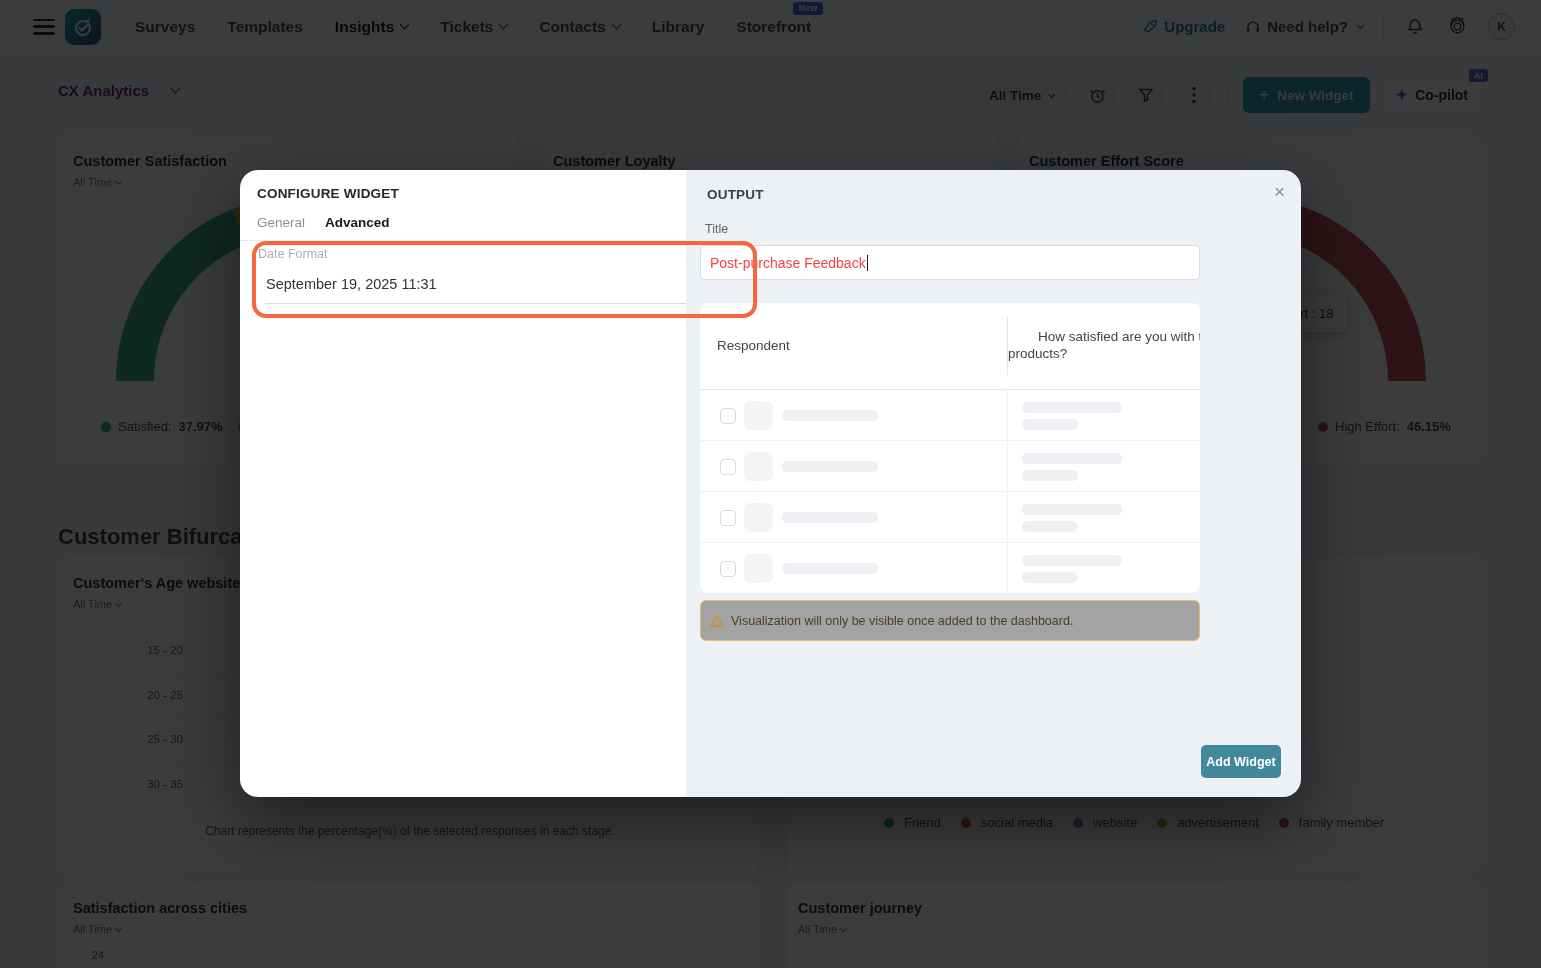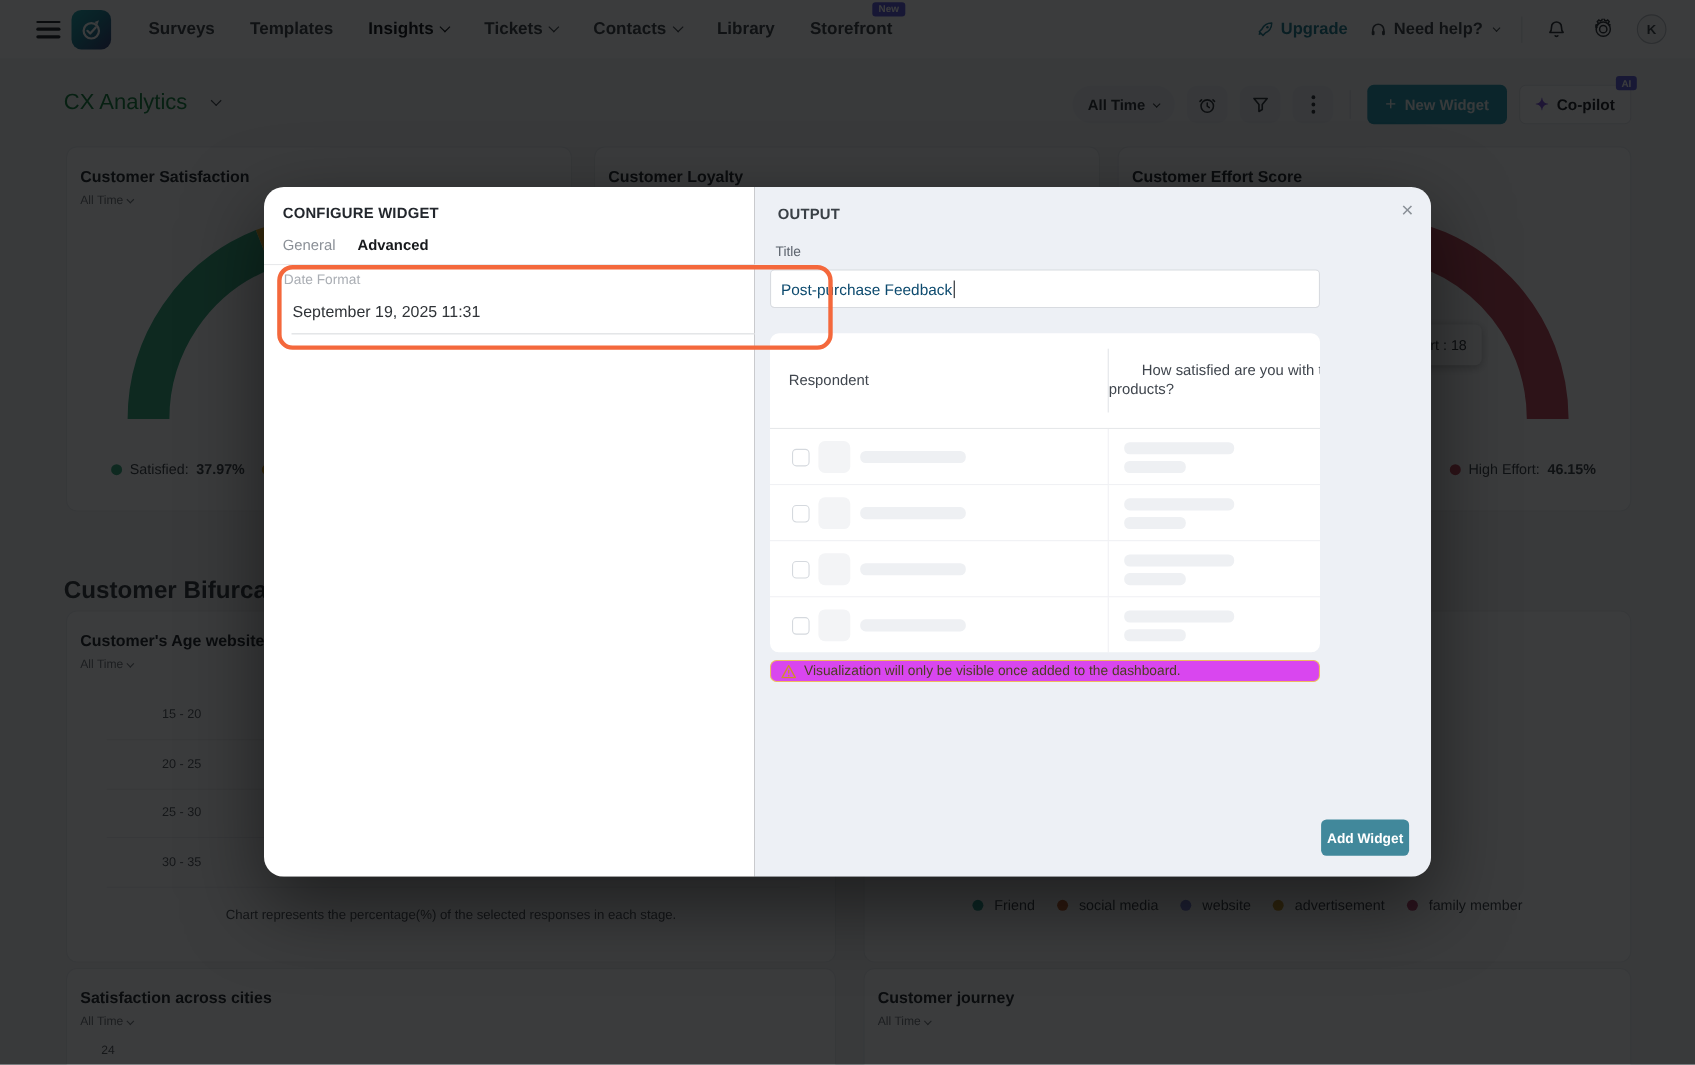--- a/index.html
+++ b/index.html
@@ -20,21 +20,21 @@
   .new-badge { position:absolute; top:-16px; right:-12px; background:#5c59d8; color:#fff; font-size:9px; font-weight:700; padding:1.5px 6px; border-radius:3px; }
   .nav-right { margin-left:auto; display:flex; align-items:center; margin-right:26px; gap:20px; }
   .upgrade { display:flex; align-items:center; gap:6px; color:#1d7a8c; font-size:15px; font-weight:700; cursor:pointer; }
   .needhelp { display:flex; align-items:center; gap:6px; color:#3d4347; font-size:15px; font-weight:600; cursor:pointer; }
   .nav-divider { width:1px; height:24px; background:#dfe1e4; }
   .icon-btn-plain { width:22px; height:22px; display:flex; align-items:center; justify-content:center; color:#2b2f33; cursor:pointer; }
   .avatar { width:27px; height:27px; border-radius:50%; border:1px solid #b9bdc2; background:#f4f5f6; display:flex; align-items:center; justify-content:center; font-size:12px; font-weight:700; color:#3d4347; cursor:pointer; }
 
   
   .page-title-row { position:absolute; left:58px; top:82px; display:flex; align-items:center; gap:16px; }
-  .page-title { font-size:20px; font-weight:400; color:#15803d; }
+  .page-title { font-size:15px; font-weight:700; color:#701a75; }
   .header-actions { position:absolute; right:58px; top:77px; display:flex; align-items:center; gap:11px; }
   .pill { height:34px; background:#eceef1; border-radius:17px; display:flex; align-items:center; padding:0 14px; font-size:13.5px; font-weight:700; color:#2c3034; cursor:pointer; }
   .tool-btn { width:37px; height:34px; background:#eceef1; border-radius:9px; display:flex; align-items:center; justify-content:center; color:#2c3034; cursor:pointer; }
   .hdr-divider { width:1px; height:26px; background:#dcdee1; margin:0 4px; }
   .btn-primary { height:36px; background:#2596ab; color:#eff6f7; border:none; border-radius:6px; font-size:13.5px; font-weight:600; padding:0 16px; display:flex; align-items:center; gap:8px; cursor:pointer; font-family:inherit; }
   .btn-copilot { position:relative; height:36px; background:#ffffff; border:1px solid #e2e4e7; border-radius:6px; font-size:14px; font-weight:700; color:#1b1e22; padding:0 14px; display:flex; align-items:center; gap:7px; cursor:pointer; font-family:inherit; }
   .sparkle { color:#7a4fd8; font-size:15px; }
   .ai-badge { position:absolute; top:-9px; right:-6px; background:#5f5ad9; color:#fff; font-size:9px; font-weight:700; padding:1.5px 5px; border-radius:3px; }
 
   
@@ -64,40 +64,40 @@
   .tabs-divider { position:absolute; left:0; top:70px; width:100%; height:1px; background:#e8e9eb; }
   .annotation { position:absolute; left:12px; top:71px; width:505px; height:77px; border:4px solid #f4683c; border-radius:14px; z-index:5; pointer-events:none; }
   .field-label { position:absolute; left:18px; top:77px; font-size:12.5px; color:#aaaeb4; }
   .select-value { position:absolute; left:26px; top:106px; font-size:14.5px; color:#2f3337; }
   .select-underline { position:absolute; left:25px; top:133px; width:480px; height:1px; background:#d9dcdf; }
   .select-chev { position:absolute; left:497px; top:108px; color:#9aa0a6; }
 
   .out-title { position:absolute; left:21px; top:17px; font-size:13.5px; font-weight:700; color:#3a4046; letter-spacing:.2px; }
   .close-btn { position:absolute; right:16px; top:12px; font-size:19px; color:#8a9097; cursor:pointer; line-height:1; }
   .out-label { position:absolute; left:19px; top:52px; font-size:12.5px; color:#5d646e; }
-  .out-input { position:absolute; left:14px; top:75px; width:500px; height:35px; background:#fff; border:1px solid #d8dbe0; border-radius:4px; display:flex; align-items:center; padding-left:9px; font-size:14px; color:#0c4a6e; }
+  .out-input { position:absolute; left:14px; top:75px; width:500px; height:35px; background:#fff; border:1px solid #d8dbe0; border-radius:4px; display:flex; align-items:center; padding-left:9px; font-size:14px; color:#ef4444; }
   .caret { display:inline-block; width:1px; height:16px; background:#1d2126; margin-left:1px; }
 
   .preview-table { position:absolute; left:14px; top:133px; width:500px; height:290px; background:#fff; border-radius:8px; overflow:hidden; }
   .pt-header { position:relative; height:87px; border-bottom:1px solid #e6e8ea; }
   .pt-col1 { position:absolute; left:17px; top:0; height:85px; display:flex; align-items:center; font-size:13.5px; color:#3f454d; }
   .pt-vline { position:absolute; left:307px; top:14px; height:58px; width:1px; background:#e3e5e9; }
   .pt-col2 { position:absolute; left:308px; top:0; right:0; height:87px; overflow:hidden; font-size:13.5px; color:#3f454d; padding-top:26px; }
   .pt-col2 .l1 { white-space:nowrap; margin-left:30px; }
   .pt-col2 .l2 { white-space:nowrap; margin-top:2px; }
   .pt-row { position:relative; height:51px; border-bottom:1px solid #f0f1f4; }
   .pt-row:last-child { border-bottom:none; }
   .row-check { position:absolute; left:20px; top:18px; width:16px; height:16px; border:1.5px solid #d5d9de; border-radius:4px; background:#fff; cursor:pointer; }
   .row-avatar { position:absolute; left:44px; top:11px; width:29px; height:29px; background:#f3f4f6; border-radius:6px; }
   .row-bar { position:absolute; left:82px; top:20px; width:96px; height:11px; background:#eef0f3; border-radius:5px; }
   .row-vline { position:absolute; left:307px; top:0; height:51px; width:1px; background:#f0f1f4; }
   .row-bar-r1 { position:absolute; left:322px; top:12px; width:100px; height:11px; background:#eef0f3; border-radius:5px; }
   .row-bar-r2 { position:absolute; left:322px; top:29px; width:56px; height:11px; background:#eef0f3; border-radius:5px; }
 
-  .warn-banner { position:absolute; left:14px; top:430px; width:500px; height:20px; background:#d946ef; border:1px solid #eeba60; border-radius:6px; display:flex; align-items:center; gap:7px; padding-left:9px; font-size:12.5px; color:#4c3e24; }
+  .warn-banner { position:absolute; left:14px; top:430px; width:500px; height:41px; background:#a3a3a3; border:1px solid #eeba60; border-radius:6px; display:flex; align-items:center; gap:7px; padding-left:9px; font-size:12.5px; color:#4c3e24; }
   .add-widget-btn { position:absolute; right:20px; bottom:19px; width:80px; height:33px; background:#41889b; border:none; border-radius:5px; color:#fff; font-size:12.5px; font-weight:700; cursor:pointer; font-family:inherit; }
 </style>
 </head>
 <body>
 
 <div class="app">
 
   <div class="navbar">
     <div class="hamburger">
         <span></span>

